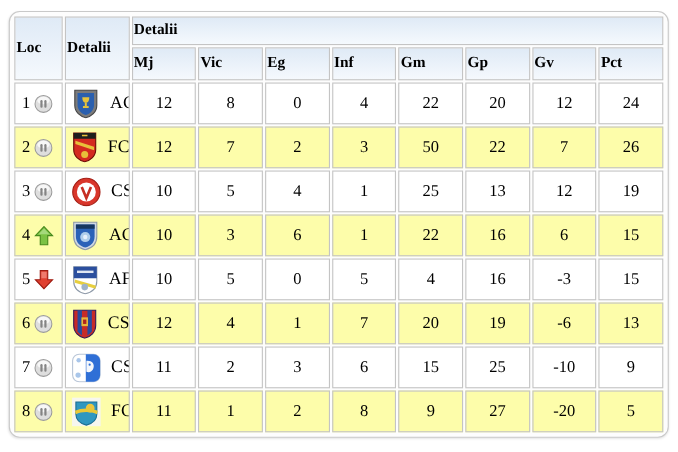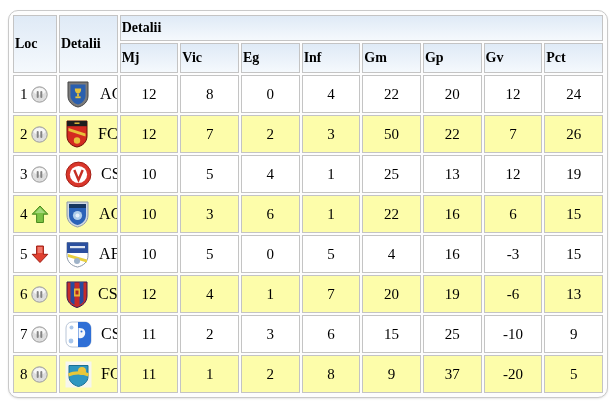--- a/index.html
+++ b/index.html
@@ -329,19 +329,19 @@
                 </svg>
               </span>
               <span class="tname">FC ZIMANDU NOU</span>
             </div>
           </td>
           <td class="c-stat">11</td>
           <td class="c-stat">1</td>
           <td class="c-stat">2</td>
           <td class="c-stat">8</td>
           <td class="c-stat">9</td>
-          <td class="c-stat">37</td>
+          <td class="c-stat">27</td>
           <td class="c-stat">-20</td>
           <td class="c-stat">5</td>
         </tr>
       </tbody>
   </table>
 </div>
 
 </body></html>

